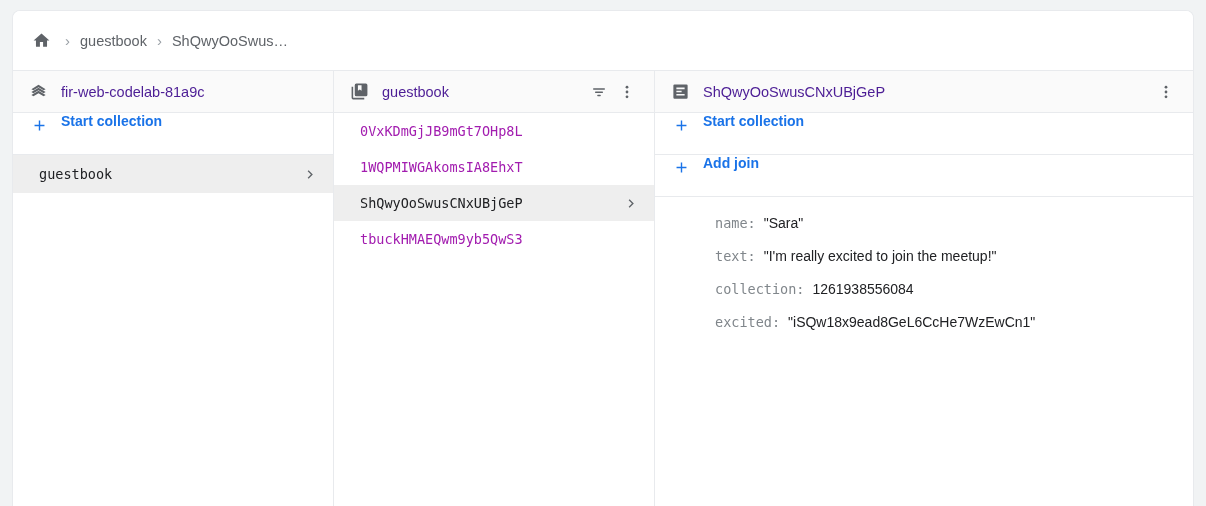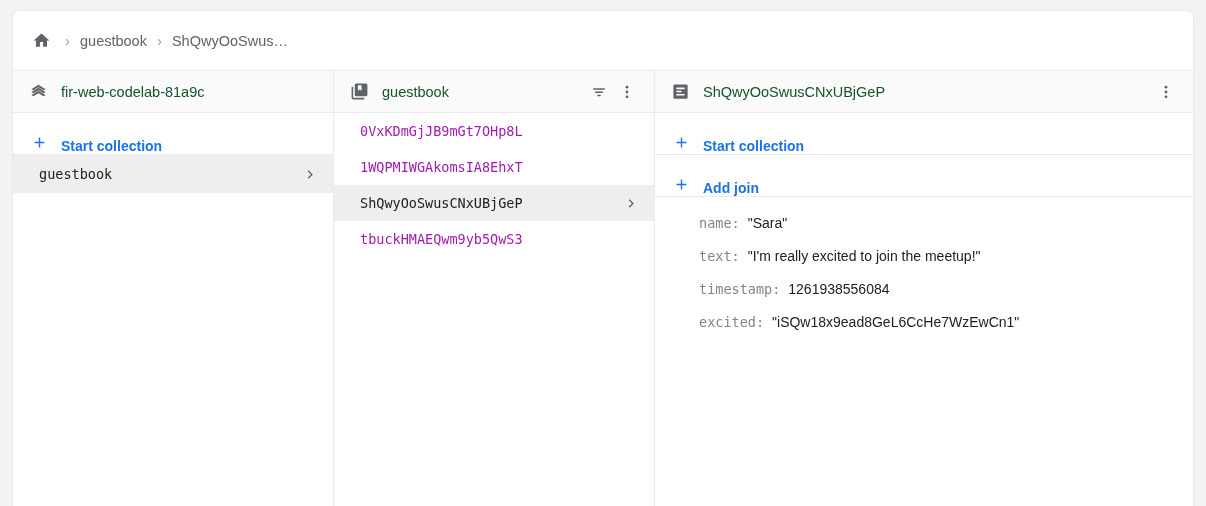--- a/index.html
+++ b/index.html
@@ -93,21 +93,21 @@
   .panel-head .ico {
     width: 22px;
     height: 22px;
     display: flex;
     align-items: center;
     justify-content: center;
     margin-right: 12px;
     flex: 0 0 auto;
   }
   .panel-title {
-    color: #14532d;
+    color: #4c1d95;
     font-size: 14.5px;
     white-space: nowrap;
     overflow: hidden;
     text-overflow: ellipsis;
     flex: 1 1 auto;
   }
   .head-actions {
     display: flex;
     align-items: center;
     gap: 2px;
@@ -121,21 +121,21 @@
     justify-content: center;
     cursor: pointer;
     border-radius: 50%;
   }
 
   
   .action-row {
     height: 42px;
     min-height: 42px;
     display: flex;
-    align-items: flex-end;
+    align-items: flex-start;
     padding-left: 14px;
     border-bottom: 1px solid #e8eaed;
     cursor: pointer;
     box-sizing: border-box;
   }
   .action-row .plus {
     width: 24px;
     height: 24px;
     display: flex;
     align-items: center;
@@ -190,20 +190,21 @@
   .field-row {
     display: flex;
     align-items: baseline;
     margin-bottom: 17px;
     white-space: nowrap;
   }
   .field-key {
     font-family: "DejaVu Sans Mono", "Liberation Mono", monospace;
     font-size: 13.5px;
     color: #80868b;
+    margin-left: 16px;
   }
   .field-colon {
     font-family: "DejaVu Sans Mono", "Liberation Mono", monospace;
     font-size: 13.5px;
     color: #80868b;
     margin-right: 8px;
   }
   .field-val {
     font-family: "Liberation Sans", sans-serif;
     font-size: 14px;
@@ -370,21 +371,21 @@
           <span class="field-key">name</span>
           <span class="field-colon">:</span>
           <span class="field-val">"Sara"</span>
         </div>
         <div class="field-row">
           <span class="field-key">text</span>
           <span class="field-colon">:</span>
           <span class="field-val">"I'm really excited to join the meetup!"</span>
         </div>
         <div class="field-row">
-          <span class="field-key">timestamp</span>
+          <span class="field-key">collection</span>
           <span class="field-colon">:</span>
           <span class="field-val">1261938556084</span>
         </div>
         <div class="field-row">
           <span class="field-key">excited</span>
           <span class="field-colon">:</span>
           <span class="field-val">"iSQw18x9ead8GeL6CcHe7WzEwCn1"</span>
         </div>
       </div>
     </div>

